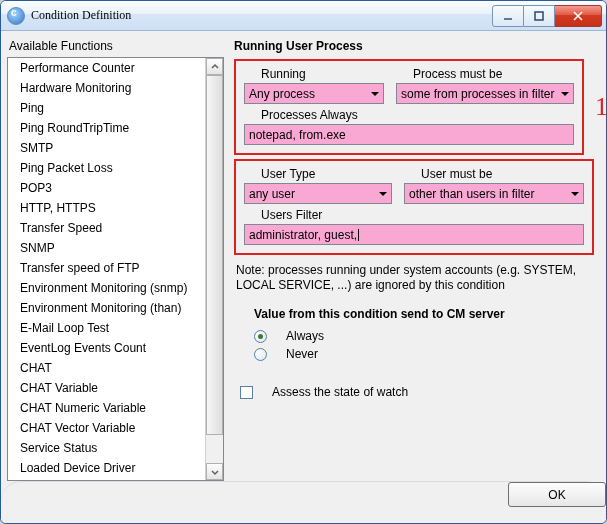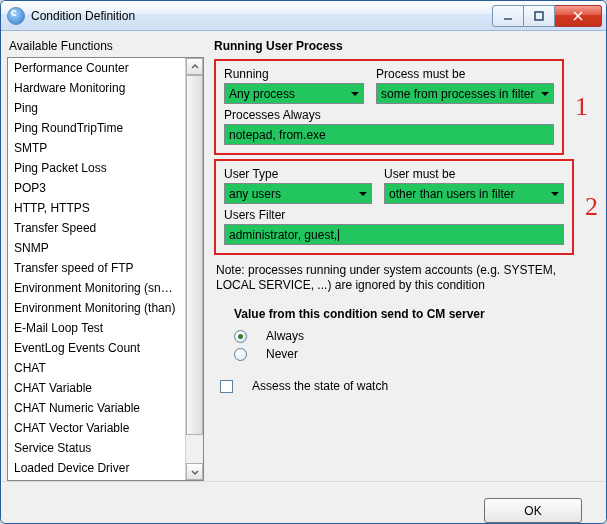--- a/index.html
+++ b/index.html
@@ -44,20 +44,21 @@
     position:absolute;
     left:3px; top:-1px;
     font-size:10px;
     color:#fff;
     font-weight:bold;
   }
   .titlebar .title-text {
     flex: 1;
     color: #000;
     font-size: 12px;
+    font-family: Liberation Serif, serif;
   }
   .win-btns { display: flex; gap: 0; }
   .win-btn {
     width: 30px; height: 20px;
     border: 1px solid #7a94b6;
     border-left: none;
     display: flex; align-items: center; justify-content: center;
     background: linear-gradient(to bottom, #f6fafe, #dce8f6);
     cursor: default;
   }
@@ -81,21 +82,21 @@
     flex-direction: column;
   }
   .main-row {
     flex: 1;
     display: flex;
     min-height: 0;
     padding: 6px 6px 0 6px;
     box-sizing: border-box;
   }
   .left-col {
-    width: 197px;
+    width: 217px;
     display: flex;
     flex-direction: column;
   }
   .section-header {
     font-size: 12px;
     color: #000;
     padding: 2px 0 4px 2px;
   }
   .listbox-wrap {
     flex: 1;
@@ -104,21 +105,21 @@
     display: flex;
     min-height: 0;
   }
   .listbox {
     flex: 1;
     overflow: hidden;
     position: relative;
   }
   .listbox ul { list-style: none; margin: 0; padding: 0; }
   .listbox li {
-    padding: 3px 6px;
+    padding: 3px 12px;
     white-space: nowrap;
     overflow: hidden;
     text-overflow: ellipsis;
     cursor: default;
   }
   .scrollbar {
     width: 17px;
     background: #f0f0f0;
     border-left: 1px solid #d0d0d0;
     position: relative;
@@ -168,25 +169,25 @@
     position: absolute;
     right: -26px;
     top: 50%;
     transform: translateY(-50%);
     color: #d22;
     font-size: 26px;
     font-family: "Times New Roman", serif;
   }
   .form-row { display: flex; gap: 12px; }
   .form-field { flex: 1; display: flex; flex-direction: column; }
-  .field-label { margin-bottom: 2px; white-space:nowrap;}
+  .field-label { margin-bottom: 2px; white-space:nowrap;margin-left:17px;}
   .combo, .textfield {
     height: 21px;
     border: 1px solid #828790;
-    background: #22c55e;
+    background: #f9a8d4;
     box-sizing: border-box;
     display: flex;
     align-items: center;
     padding: 0 4px;
     position: relative;
   }
   .combo .combo-arrow {
     position: absolute;
     right: 0; top: 0; bottom: 0;
     width: 17px;
@@ -221,25 +222,26 @@
   }
   .checkbox{
     width:13px;height:13px;border:1px solid #5a7fa0;background:#fff;box-sizing:border-box;
   }
 
   
   .footer {
     height: 42px;
     display: flex;
     justify-content: flex-end;
-    align-items: flex-end;
+    align-items: flex-start;
     gap: 8px;
-    padding: 0 24px;
+    padding: 0 0;
     border-top: 1px solid #dcdcdc;
     box-sizing: border-box;
+    border-radius: 20px;
   }
   .btn {
     min-width: 76px;
     height: 23px;
     border: 1px solid #707070;
     background: linear-gradient(to bottom,#fdfdfd,#e7e7e7);
     border-radius: 3px;
     display: flex;
     align-items: center;
     justify-content: center;
@@ -366,21 +368,21 @@
               </div>
             </div>
           </div>
 
           <div class="redbox" style="width:340px">
             <div class="red-num">2</div>
             <div class="form-row">
               <div class="form-field" style="flex:0 0 148px">
                 <div class="field-label">User Type</div>
                 <div class="combo">
-                  <span>any users</span>
+                  <span>any user</span>
                   <span class="combo-arrow">
                       <svg viewBox="0 0 8 8">
                         <path d="M0 2 L8 2 L4 6 Z"></path>
                       </svg>
                     </span>
                 </div>
               </div>
               <div class="form-field">
                 <div class="field-label">User must be</div>
                 <div class="combo">
@@ -406,21 +408,21 @@
           <div class="subsection-title">Value from this condition send to CM server</div>
           <div class="radio-row">
             <span class="radio checked"></span>
             <span>Always</span>
           </div>
           <div class="radio-row">
             <span class="radio"></span>
             <span>Never</span>
           </div>
 
-          <div class="check-row" style="margin-top:14px;padding-left:6px">
+          <div class="check-row" style="margin-top:20px;padding-left:6px">
             <span class="checkbox"></span>
             <span>Assess the state of watch</span>
           </div>
 
         </div>
       </div>
     </div>
 
     <div class="footer">
       <div class="btn">

